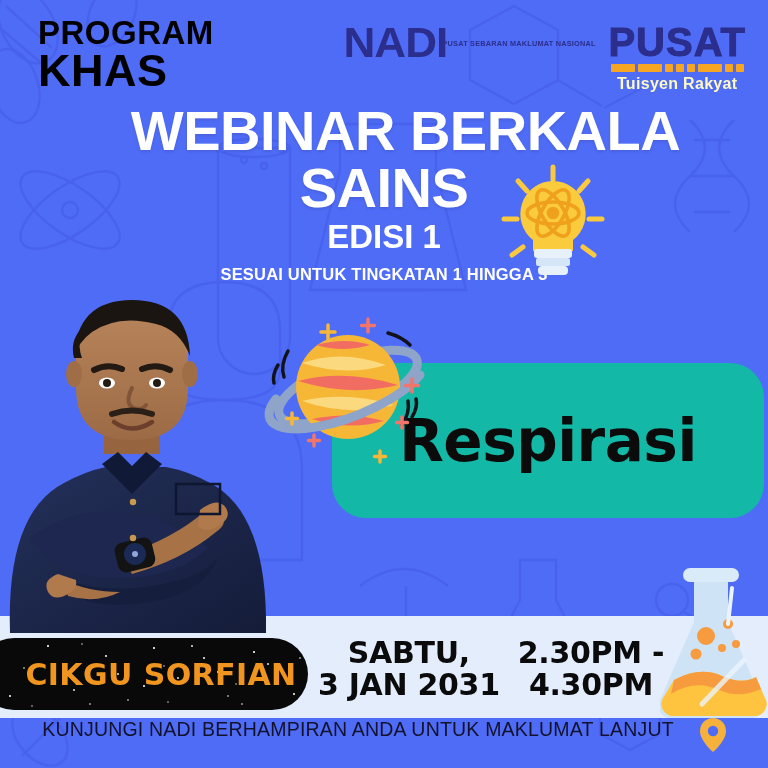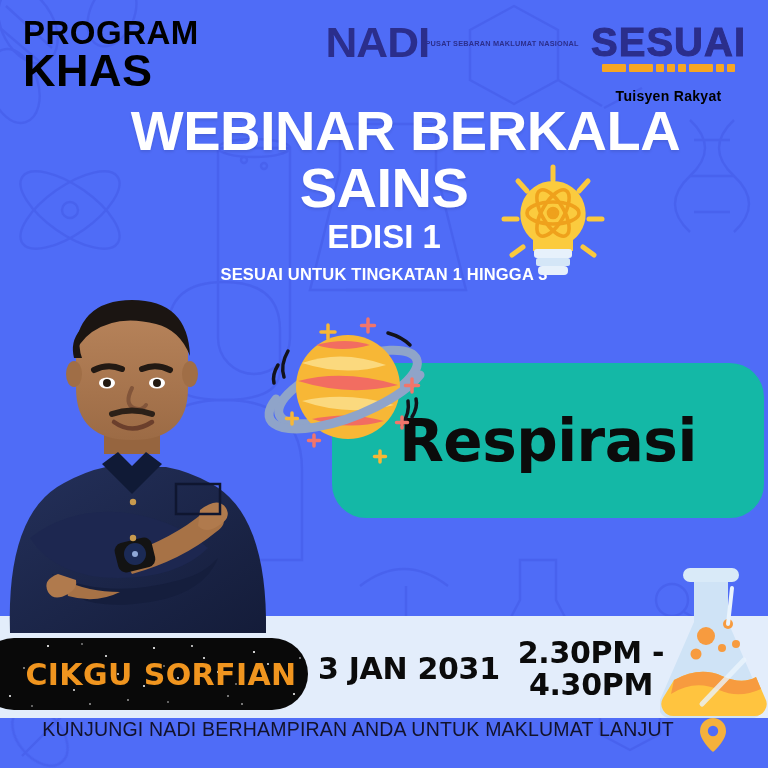--- a/index.html
+++ b/index.html
@@ -21,21 +21,21 @@
     position:absolute; inset:0;
     opacity:.85;
     pointer-events:none;
   }
   .bg-doodles svg{ width:100%; height:100%; display:block; }
 
   
   .top-row{
     position:absolute; top:0; left:0; right:0; height:100px;
     display:flex; align-items:flex-start; justify-content:space-between;
-    padding:18px 22px 0 23px;
+    padding:18px 22px 0 38px;
   }
   .program-khas{ line-height:.92; }
   .pk-1{
     display:block;
     font-size:33px; font-weight:bold; color:#000;
     letter-spacing:.5px;
     font-family:"Liberation Sans", sans-serif;
   }
   .pk-2{
     display:block;
@@ -66,22 +66,22 @@
     font-size:40px; font-weight:bold; color:#2B2E8C;
     letter-spacing:1px; line-height:.92;
     -webkit-text-stroke:1px #2B2E8C;
   }
   .dilea-bar{
     display:flex; gap:3px; align-items:center;
     margin-top:3px; height:8px;
   }
   .dilea-bar i{ display:block; background:#F6A623; height:8px; border-radius:1px; }
   .dilea-sub{
-    font-size:14px; font-weight:bold; color:#000000;
-    letter-spacing:.3px; margin-top:16px;
+    font-size:16px; font-weight:bold; color:#fef9c3;
+    letter-spacing:.3px; margin-top:3px;
   }
 
   
   .headline{
     position:absolute; top:104px; left:0; right:0;
     text-align:center; color:#fff; z-index:4;
   }
   .h-line1{
     font-size:56px; font-weight:bold; line-height:.98;
     letter-spacing:-.5px; text-shadow:0 2px 3px rgba(0,0,0,.10);margin-left:43px;
@@ -245,21 +245,21 @@
     </div>
 
     <div class="logos">
 
       <div class="logo-nadi">
         <div class="nadi-word">NADI</div>
         <div class="nadi-sub">PUSAT SEBARAN MAKLUMAT NASIONAL</div>
       </div>
 
       <div class="logo-dilea">
-        <div class="dilea-word">SESUAI</div>
+        <div class="dilea-word">PUSAT</div>
         <div class="dilea-bar">
           <i style="width:24px"></i>
             <i style="width:24px"></i>
           <i style="width:8px"></i>
             <i style="width:8px"></i>
             <i style="width:8px"></i>
           <i style="width:24px"></i>
           <i style="width:8px"></i>
             <i style="width:8px"></i>
         </div>
@@ -440,20 +440,21 @@
         <circle cx="258" cy="46" r=".7"></circle>
           <circle cx="322" cy="20" r=".8"></circle>
           <circle cx="54" cy="68" r=".7"></circle>
       </g>
     </svg>
     <span class="speaker-name">CIKGU SORFIAN</span>
   </div>
 
   <div class="datetime">
     <div class="dt-col">
+      <div>SABTU,</div>
       <div>3 JAN 2031</div>
     </div>
     <div class="dt-col">
       <div>2.30PM -</div>
       <div>4.30PM</div>
     </div>
   </div>
 
   <div class="flask">
     <svg viewBox="0 0 108 152" xmlns="http://www.w3.org/2000/svg">

